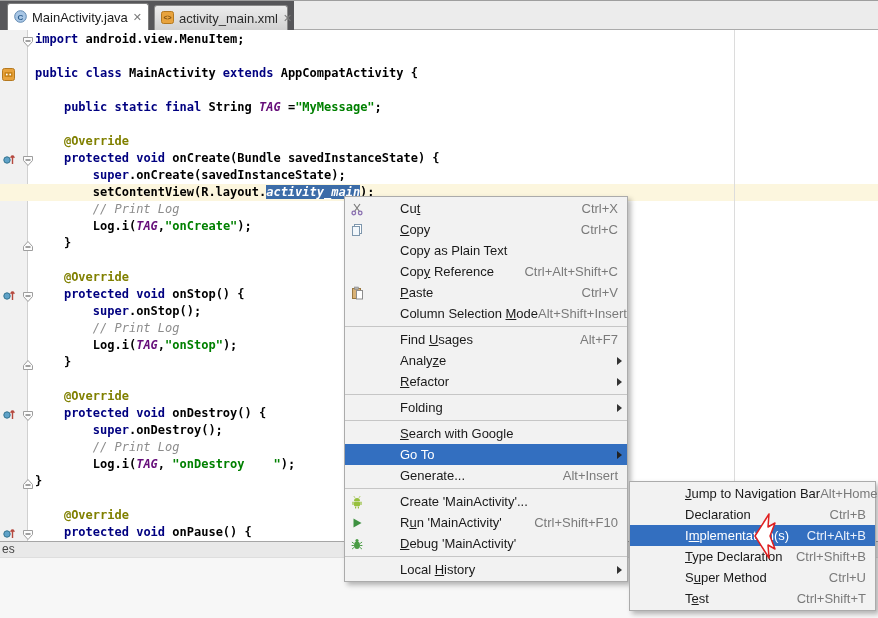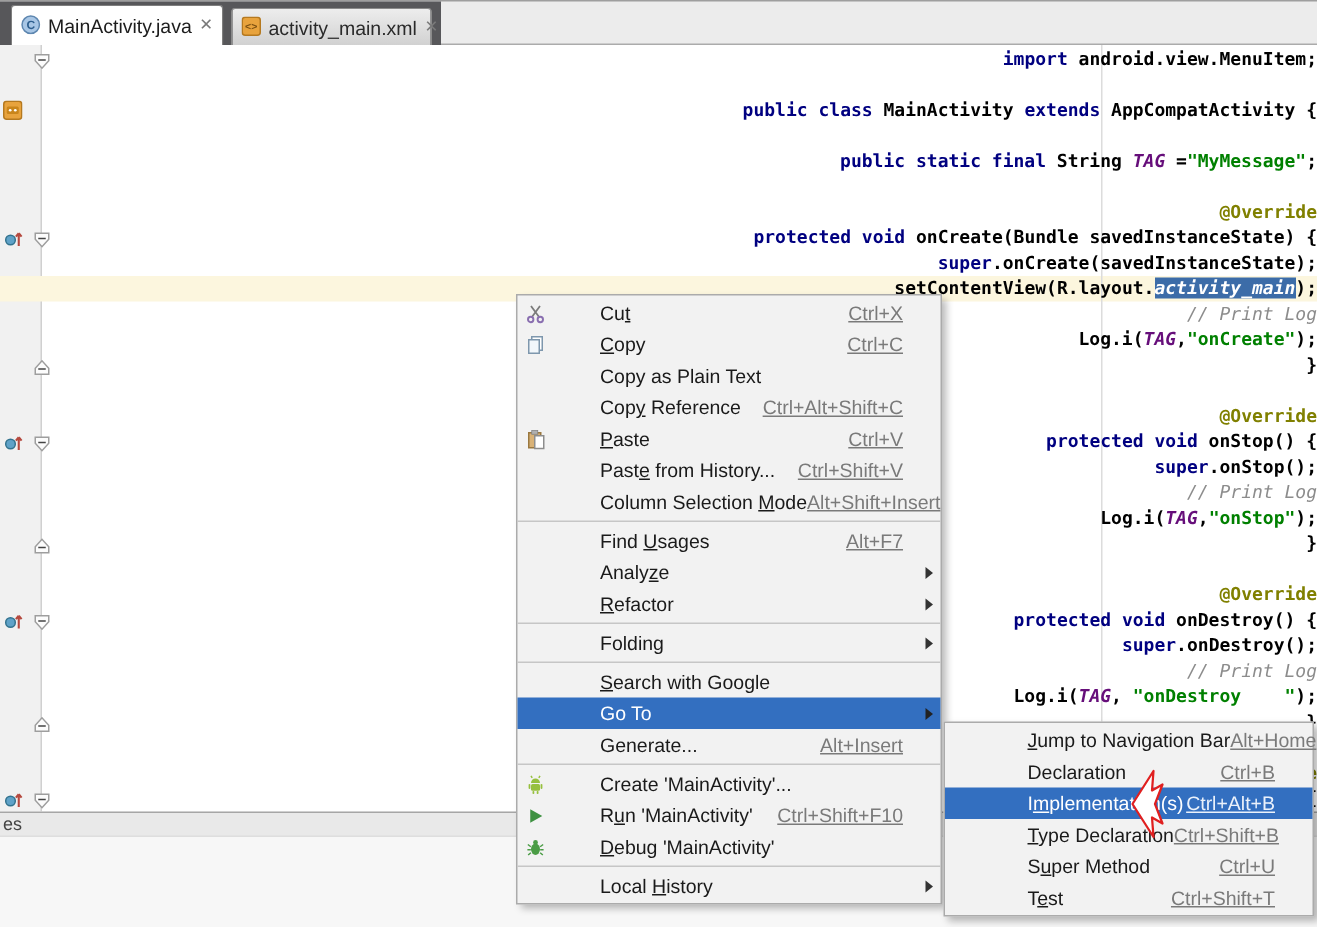--- a/index.html
+++ b/index.html
@@ -12,21 +12,21 @@
   .tab-backdrop{position:absolute;left:0;top:0;width:294px;height:30px;background:#57575A;}
   .tab{position:absolute;display:flex;align-items:center;gap:5px;padding:0 6px;
        font-size:13px;color:#1c1c1c;cursor:default;}
   .tab.active{left:7px;top:2px;width:142px;height:28px;background:#FFFFFF;
        border:1px solid #7E7E7E;border-bottom:none;border-radius:3px 3px 0 0;}
   .tab.inactive{left:154px;top:4px;width:134px;height:26px;
        background:linear-gradient(#EDEDED,#D0D0D0);
        border:1px solid #8A8A8A;border-bottom:none;border-radius:3px 3px 0 0;color:#2a2a2a;}
   .tab .close{margin-left:auto;color:#7a7a7a;font-size:11px;line-height:11px;}
   
-  .editor{position:absolute;left:0;top:30px;width:878px;height:511px;background:#FFFFFF;text-align:right;}
+  .editor{position:absolute;left:0;top:30px;width:878px;height:511px;background:#FFFFFF;}
   .gutter{position:absolute;left:0;top:0;width:28px;height:511px;background:#F1F1F1;
           border-right:1px solid #D0D0D0;}
   .guide{position:absolute;left:734px;top:0;width:1px;height:511px;background:#DCDCDC;}
   .curline{position:absolute;left:0;top:154px;width:878px;height:17px;background:#FCF6DE;}
   .code{position:absolute;left:0;top:1px;width:878px;}
   .cl{height:17px;line-height:17px;white-space:pre;padding-left:35px;
       font-family:"DejaVu Sans Mono",monospace;font-size:12px;font-weight:bold;color:#000;}
   .tk-k{color:#000080;}
   .tk-s{color:#008000;}
   .tk-c{color:#8C8C8C;font-style:italic;font-weight:normal;}
@@ -40,21 +40,21 @@
   .bb-strip{height:16px;background:#E9E9E9;border-bottom:1px solid #DEDEDE;
             font-size:12px;color:#444;padding-left:2px;line-height:15px;}
   
   .menu{position:absolute;background:#F2F2F2;border:1px solid #ABABAB;
         box-shadow:3px 3px 5px rgba(0,0,0,.28);font-size:13px;color:#1a1a1a;padding:1px 0;}
   .menu-main{left:344px;top:196px;width:284px;z-index:5;}
   .menu-sub{left:629px;top:481px;width:247px;z-index:6;}
   .mi{display:flex;align-items:center;height:21px;}
   .mi .ic{width:24px;flex:0 0 24px;display:flex;justify-content:center;align-items:center;}
   .mi .lbl{white-space:nowrap;margin-left:31px;}
-  .mi .sc{margin-left:auto;color:#7A7A7A;padding-right:25px;white-space:nowrap;text-decoration:underline;}
+  .mi .sc{margin-left:auto;color:#7A7A7A;padding-right:9px;white-space:nowrap;}
   .mi .sub{width:0;height:0;border-left:5px solid #333;border-top:4px solid transparent;
            border-bottom:4px solid transparent;margin-left:auto;margin-right:5px;flex:0 0 auto;}
   .mi.sel{background:#336FC0;color:#FFFFFF;align-items:center;}
   .mi.sel .sc{color:#EAF1FB;}
   .mi.sel .sub{border-left-color:#222;}
   .sep{height:1px;background:#C6C6C6;margin:2px 0;}
   
   .annot{position:absolute;left:754px;top:512px;z-index:7;}
   u{text-decoration:underline;}
 </style>
@@ -221,25 +221,20 @@
       <div class="mi">
         <span class="ic">
           <svg width="14" height="14" viewBox="0 0 14 14">
             <rect x="2.5" y="2.5" width="8" height="10" fill="#D9B277" stroke="#9A7840"></rect>
             <rect x="4.5" y="1" width="4" height="2.5" fill="#B0B0B0" stroke="#808080" stroke-width="0.5"></rect>
             <rect x="6.5" y="4.5" width="6" height="8.5" fill="#FFF" stroke="#8D8D8D"></rect>
           </svg>
         </span>
         <span class="lbl"><u>P</u>aste</span>
         <span class="sc">Ctrl+V</span>
-      </div>
-      <div class="mi">
-        <span class="ic"></span>
-        <span class="lbl">Past<u>e</u> from History...</span>
-        <span class="sc">Ctrl+Shift+V</span>
       </div>
       <div class="mi">
         <span class="ic"></span>
         <span class="lbl">Column Selection <u>M</u>ode</span>
         <span class="sc">Alt+Shift+Insert</span>
       </div>
       <div class="sep"></div>
       <div class="mi">
         <span class="ic"></span>
         <span class="lbl">Find <u>U</u>sages</span>

